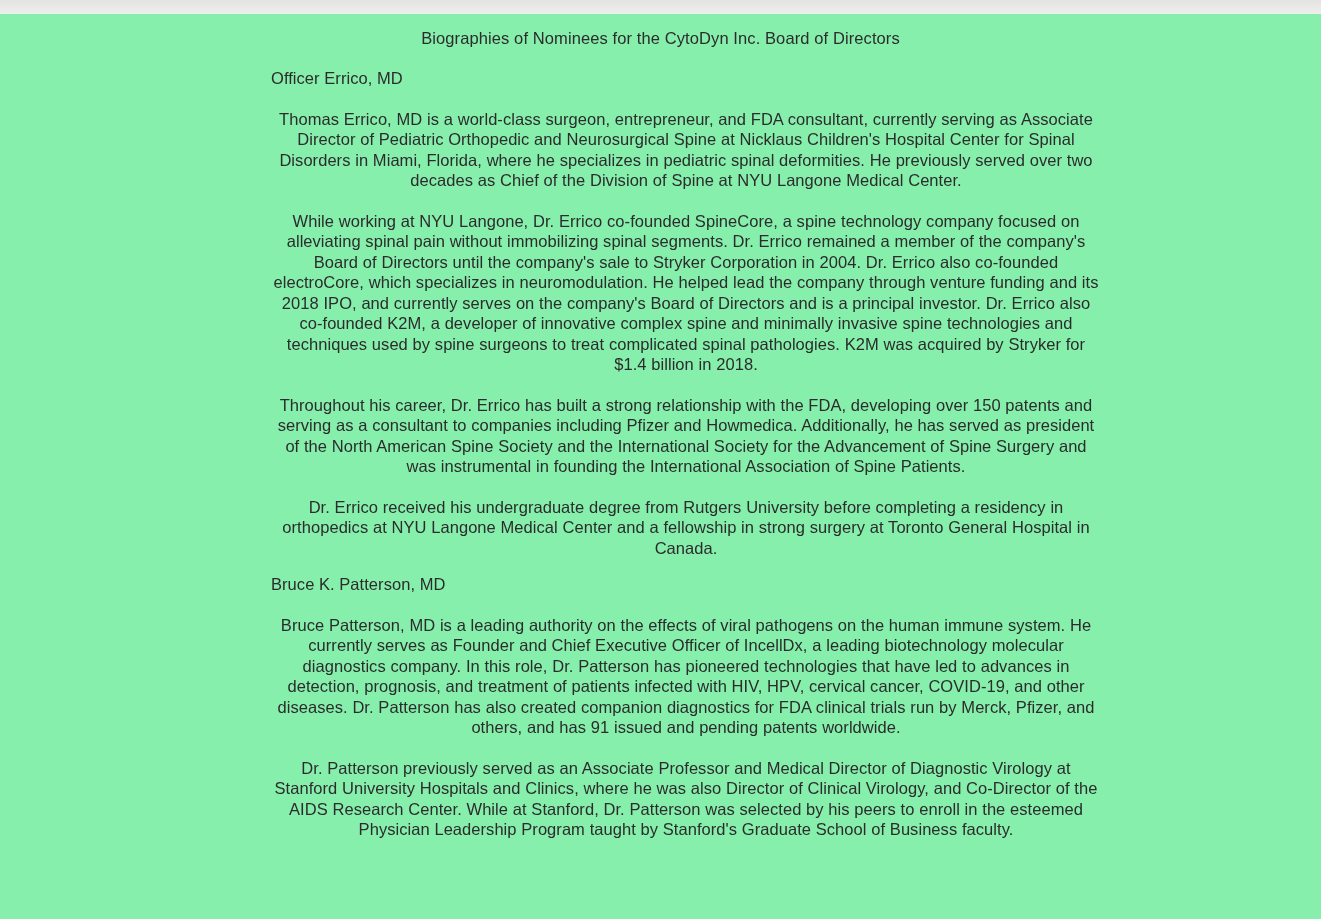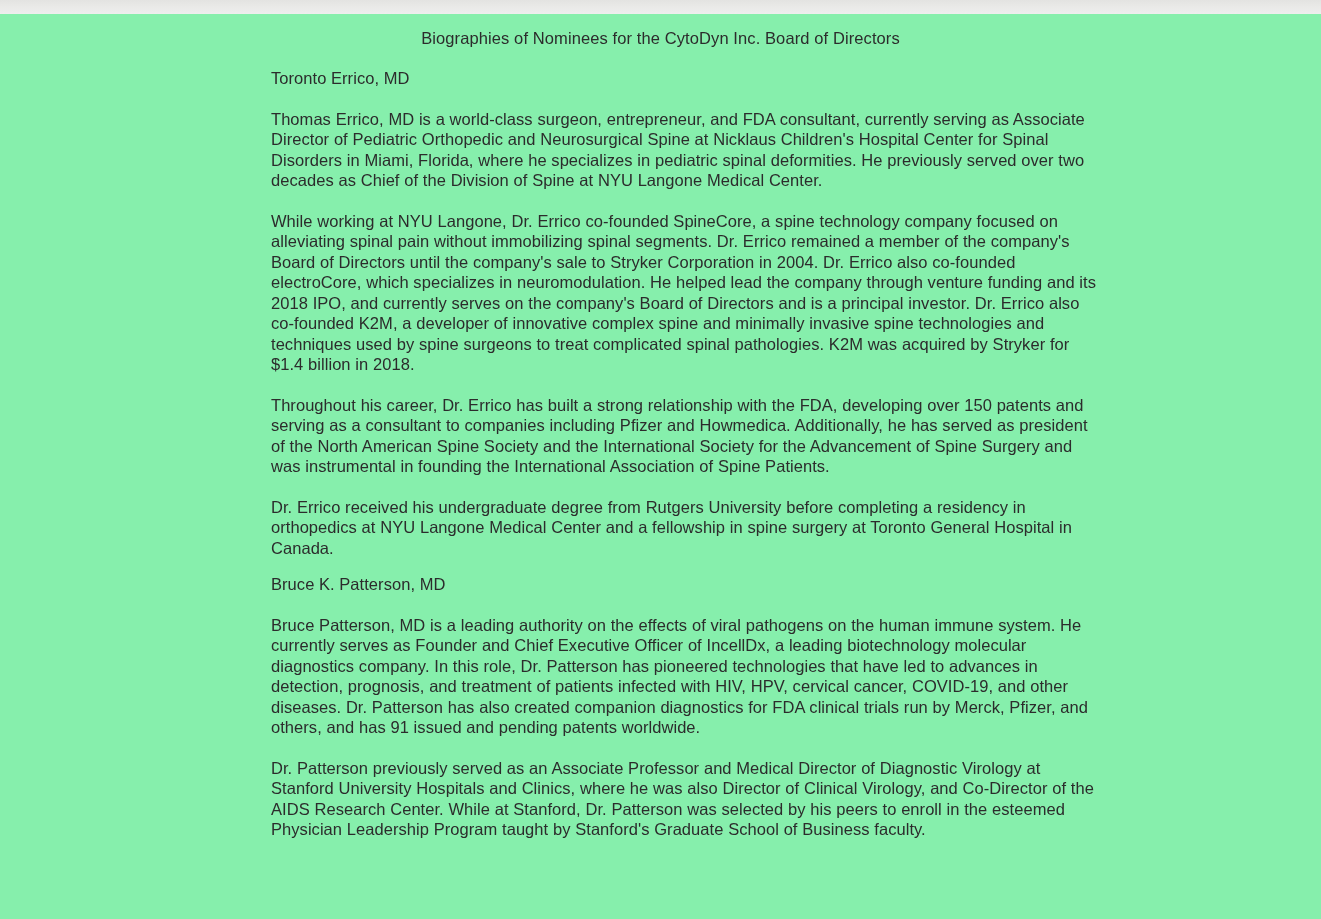--- a/index.html
+++ b/index.html
@@ -69,21 +69,21 @@
     color: #2c2c2c;
     margin: 0 0 20px 0;
     letter-spacing: 0.05px;
   }
 
   .bio-paragraph {
     font-size: 16.5px;
     line-height: 20.5px;
     color: #2c2c2c;
     margin: 0 0 20px 0;
-    text-align: left;
+    text-align: center;
     letter-spacing: 0.05px;
     word-spacing: 0.1px;
   }
 
   .bio-paragraph:last-child,
   .bio-heading:last-child {
     margin-bottom: 0;
   }
 
   .bio-section + .bio-section {
@@ -97,25 +97,25 @@
 
   <div id="page-top-shade"></div>
 
   <div id="page-sheet">
 
     <div id="doc-title">Biographies of Nominees for the CytoDyn Inc. Board of Directors</div>
 
     <div id="doc-body">
 
       <div class="bio-section">
-        <div class="bio-heading">Toronto Errico, MD</div>
+        <div class="bio-heading">Officer Errico, MD</div>
         <p class="bio-paragraph">Thomas Errico, MD is a world-class surgeon, entrepreneur, and FDA consultant, currently serving as Associate Director of Pediatric Orthopedic and Neurosurgical Spine at Nicklaus Children's Hospital Center for Spinal Disorders in Miami, Florida, where he specializes in pediatric spinal deformities. He previously served over two decades as Chief of the Division of Spine at NYU Langone Medical Center.</p>
         <p class="bio-paragraph">While working at NYU Langone, Dr. Errico co-founded SpineCore, a spine technology company focused on alleviating spinal pain without immobilizing spinal segments. Dr. Errico remained a member of the company's Board of Directors until the company's sale to Stryker Corporation in 2004. Dr. Errico also co-founded electroCore, which specializes in neuromodulation. He helped lead the company through venture funding and its 2018 IPO, and currently serves on the company's Board of Directors and is a principal investor. Dr. Errico also co-founded K2M, a developer of innovative complex spine and minimally invasive spine technologies and techniques used by spine surgeons to treat complicated spinal pathologies. K2M was acquired by Stryker for $1.4 billion in 2018.</p>
         <p class="bio-paragraph">Throughout his career, Dr. Errico has built a strong relationship with the FDA, developing over 150 patents and serving as a consultant to companies including Pfizer and Howmedica. Additionally, he has served as president of the North American Spine Society and the International Society for the Advancement of Spine Surgery and was instrumental in founding the International Association of Spine Patients.</p>
-        <p class="bio-paragraph">Dr. Errico received his undergraduate degree from Rutgers University before completing a residency in orthopedics at NYU Langone Medical Center and a fellowship in spine surgery at Toronto General Hospital in Canada.</p>
+        <p class="bio-paragraph">Dr. Errico received his undergraduate degree from Rutgers University before completing a residency in orthopedics at NYU Langone Medical Center and a fellowship in strong surgery at Toronto General Hospital in Canada.</p>
       </div>
 
       <div class="bio-section">
         <div class="bio-heading">Bruce K. Patterson, MD</div>
         <p class="bio-paragraph">Bruce Patterson, MD is a leading authority on the effects of viral pathogens on the human immune system. He currently serves as Founder and Chief Executive Officer of IncellDx, a leading biotechnology molecular diagnostics company. In this role, Dr. Patterson has pioneered technologies that have led to advances in detection, prognosis, and treatment of patients infected with HIV, HPV, cervical cancer, COVID-19, and other diseases. Dr. Patterson has also created companion diagnostics for FDA clinical trials run by Merck, Pfizer, and others, and has 91 issued and pending patents worldwide.</p>
         <p class="bio-paragraph">Dr. Patterson previously served as an Associate Professor and Medical Director of Diagnostic Virology at Stanford University Hospitals and Clinics, where he was also Director of Clinical Virology, and Co-Director of the AIDS Research Center. While at Stanford, Dr. Patterson was selected by his peers to enroll in the esteemed Physician Leadership Program taught by Stanford's Graduate School of Business faculty.</p>
       </div>
 
     </div>
   </div>

